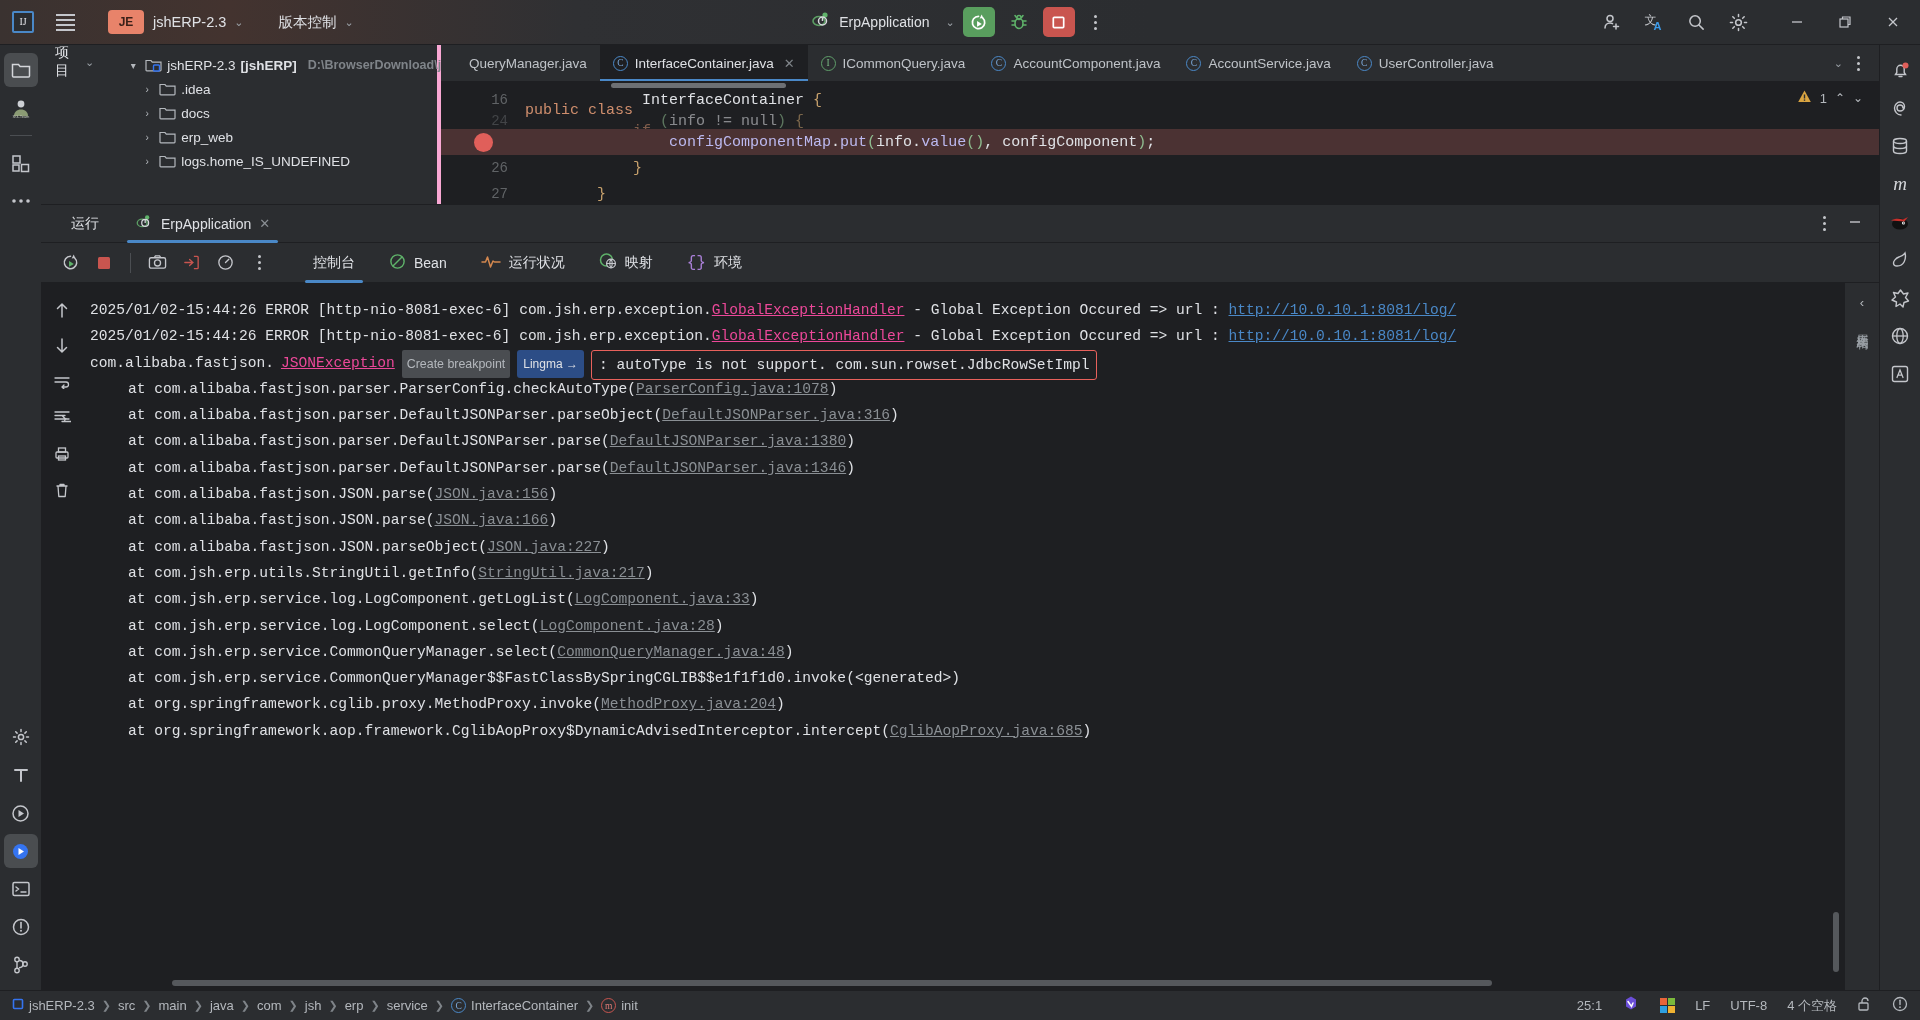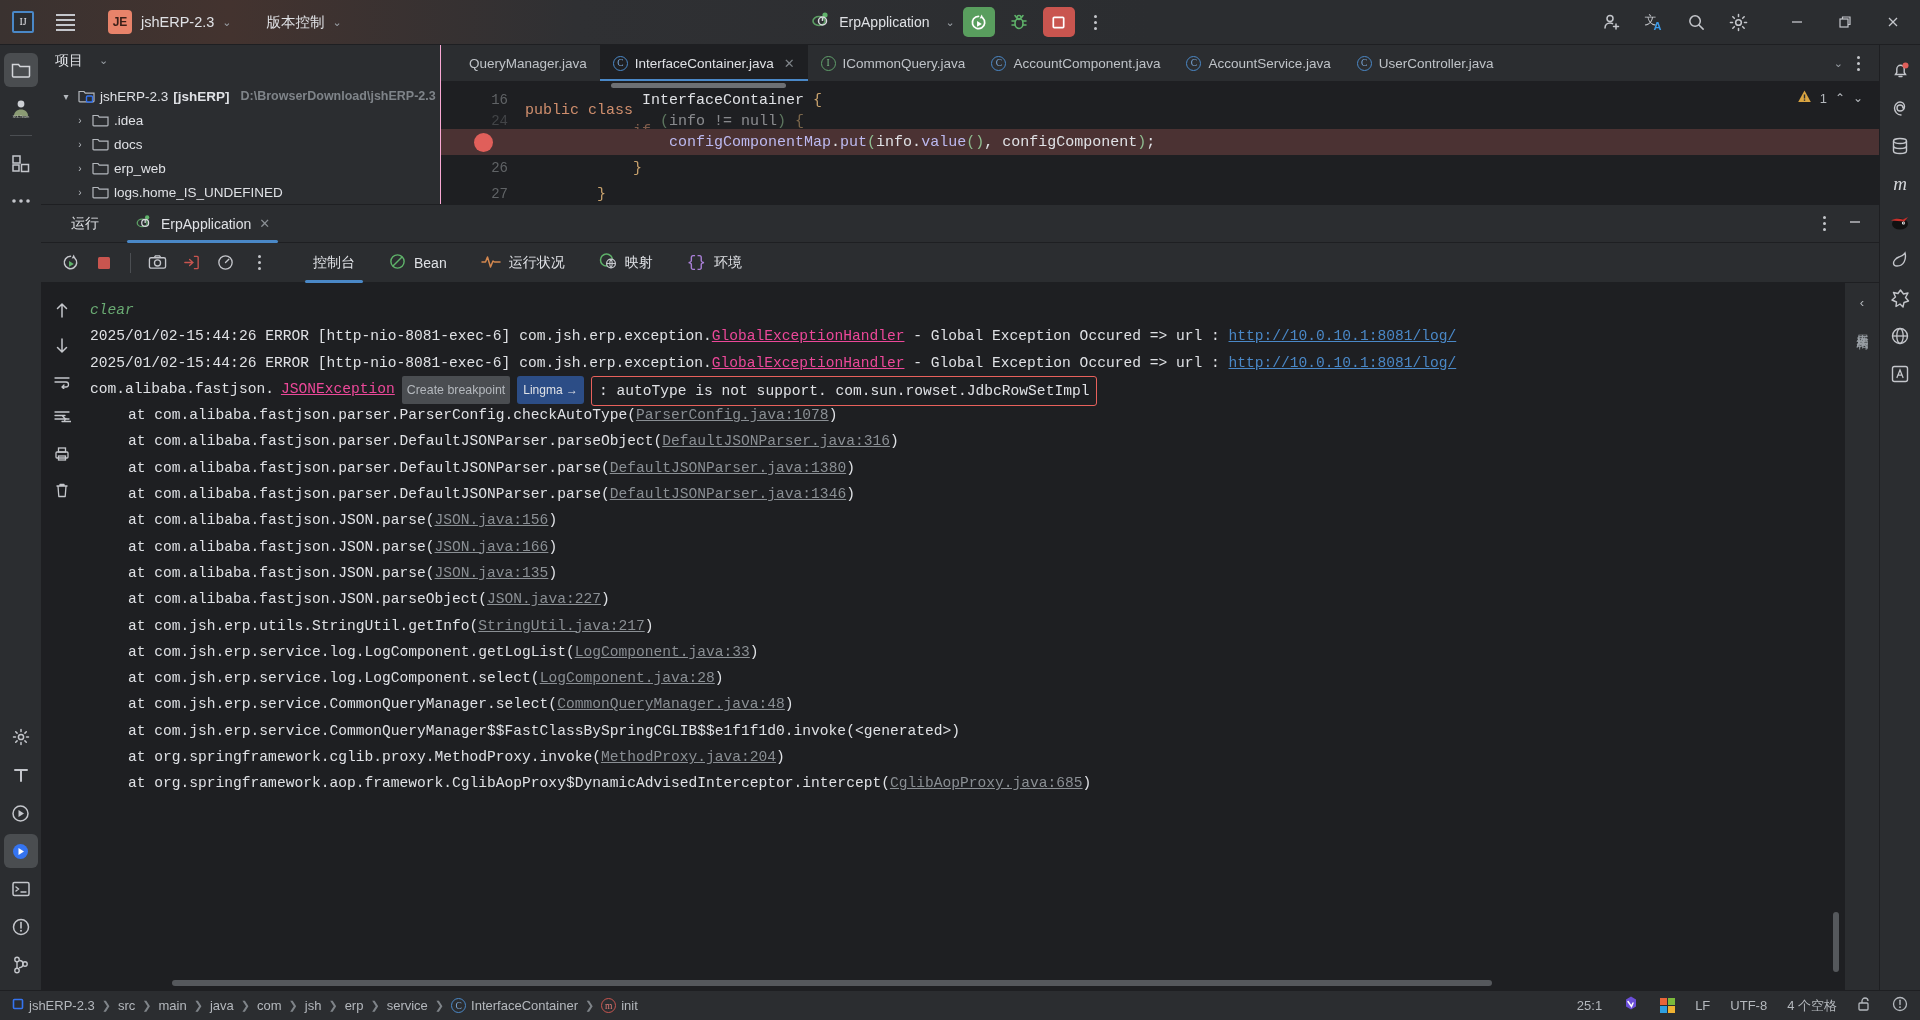--- a/index.html
+++ b/index.html
@@ -24,21 +24,21 @@
   .ij-logo {
     width: 22px; height: 22px; border: 2px solid #4a88c7;
     display: flex; align-items: center; justify-content: center;
     background: #2b2d30; border-radius: 2px;
     font-size: 10px; font-family: "Liberation Serif", serif; color: #e3e4e8; line-height: 1;
   }
   .burger { width: 34px; height: 34px; margin-left: 14px; display: flex; flex-direction: column;
             justify-content: center; align-items: center; gap: 3px; }
   .burger i { display: block; width: 19px; height: 2px; background: #c4c6cb; }
   .proj-badge {
-    width: 24px; height: 24px; border-radius: 4px; background: #e8836a;
+    width: 36px; height: 24px; border-radius: 4px; background: #e8836a;
     color: #3a1f18; font-size: 12px; font-weight: bold; display: flex;
     align-items: center; justify-content: center; margin-left: 20px;
   }
   .tb-text { font-size: 14.5px; color: #dfe1e5; margin-left: 9px; white-space: nowrap; }
   .chev { margin-left: 8px; color: #9aa0a6; font-size: 11px; }
   .tb-item { display: flex; align-items: center; padding: 4px 6px; border-radius: 4px; cursor: default; }
 
   .tb-center { position: absolute; left: 0; right: 0; display: flex; justify-content: center;
                align-items: center; pointer-events: none; }
   .tb-right { margin-left: auto; display: flex; align-items: center; gap: 2px; padding-right: 4px; }
@@ -67,22 +67,22 @@
                 align-items: center; justify-content: center; position: relative; }
   .stripe-btn.active { background: #4a4d50; }
   .stripe-sep { width: 22px; height: 1px; background: #4b4e52; margin: 6px 0; }
   .stripe-spacer { flex: 1 1 auto; }
 
   
   .content { flex: 1 1 auto; display: flex; flex-direction: column; min-width: 0; }
   .upper { flex: 0 0 160px; display: flex; min-height: 0; border-bottom: 1px solid #1e1f22; }
 
   
-  .project { width: 400px; flex: 0 0 400px; background: #2b2d30; display: flex; flex-direction: column;
-             border-right: 1px solid #f9a8d4; }
+  .project { width: 400px; flex: 0 0 400px; background: #2b2d30; display: flex; flex-direction: row;
+             border-right: 4px solid #f9a8d4; }
   .project-head { height: 34px; display: flex; align-items: center; padding: 0 14px; gap: 8px; }
   .project-head .t { font-size: 14px; color: #dfe1e5; }
   .tree { padding-top: 8px; font-size: 13.5px; }
   .row { height: 24px; display: flex; align-items: center; gap: 5px; padding-left: 18px; white-space: nowrap; }
   .row .arrow { width: 14px; color: #b4b8bd; font-size: 10px; text-align: center; flex: 0 0 14px; }
   .row .folder { width: 17px; height: 14px; flex: 0 0 17px; position: relative; }
   .row .folder svg { display: block; }
   .row .nm { color: #dfe1e5; }
   .row .mod { font-weight: bold; color: #dfe1e5; }
   .row .path { color: #7f8489; font-size: 12.5px; margin-left: 6px; font-weight: bold; }
@@ -647,40 +647,38 @@
             </div>
             <div class="cg-btn">
               <svg width="16" height="17" viewBox="0 0 16 17">
                   <path d="M2.5 4h11M6 4V2.5h4V4M4 4l.8 10.5h6.4L12 4" fill="none" stroke="#c4c6cb" stroke-width="1.3" stroke-linejoin="round"></path>
                 </svg>
             </div>
           </div>
 
           <div class="console">
 
-            <div class="cline cmd"><span>clear</span></div>
 
             <div class="cline"><span>2025/01/02-15:44:26 ERROR [http-nio-8081-exec-6] com.jsh.erp.exception.</span><span class="exc">GlobalExceptionHandler</span><span> - Global Exception Occured =&gt; url : </span><span class="lnk">http://10.0.10.1:8081/log/</span></div>
 
             <div class="cline"><span>2025/01/02-15:44:26 ERROR [http-nio-8081-exec-6] com.jsh.erp.exception.</span><span class="exc">GlobalExceptionHandler</span><span> - Global Exception Occured =&gt; url : </span><span class="lnk">http://10.0.10.1:8081/log/</span></div>
 
             <div class="cline" style="display:flex;align-items:flex-start;gap:7px">
               <span>com.alibaba.fastjson.</span><span class="exc">JSONException</span>
               <span class="cbp">Create breakpoint</span>
               <span class="lingma">Lingma →</span>
               <span class="msgbox">: autoType is not support. com.sun.rowset.JdbcRowSetImpl</span>
             </div>
 
             <div class="cline ind"><span>at com.alibaba.fastjson.parser.ParserConfig.checkAutoType(</span><span class="lnk-g">ParserConfig.java:1078</span><span>)</span></div>
             <div class="cline ind"><span>at com.alibaba.fastjson.parser.DefaultJSONParser.parseObject(</span><span class="lnk-g">DefaultJSONParser.java:316</span><span>)</span></div>
             <div class="cline ind"><span>at com.alibaba.fastjson.parser.DefaultJSONParser.parse(</span><span class="lnk-g">DefaultJSONParser.java:1380</span><span>)</span></div>
             <div class="cline ind"><span>at com.alibaba.fastjson.parser.DefaultJSONParser.parse(</span><span class="lnk-g">DefaultJSONParser.java:1346</span><span>)</span></div>
             <div class="cline ind"><span>at com.alibaba.fastjson.JSON.parse(</span><span class="lnk-g">JSON.java:156</span><span>)</span></div>
             <div class="cline ind"><span>at com.alibaba.fastjson.JSON.parse(</span><span class="lnk-g">JSON.java:166</span><span>)</span></div>
-            <div class="cline ind"><span>at com.alibaba.fastjson.JSON.parse(</span><span class="lnk-g">JSON.java:135</span><span>)</span></div>
             <div class="cline ind"><span>at com.alibaba.fastjson.JSON.parseObject(</span><span class="lnk-g">JSON.java:227</span><span>)</span></div>
             <div class="cline ind"><span>at com.jsh.erp.utils.StringUtil.getInfo(</span><span class="lnk-g">StringUtil.java:217</span><span>)</span></div>
             <div class="cline ind"><span>at com.jsh.erp.service.log.LogComponent.getLogList(</span><span class="lnk-g">LogComponent.java:33</span><span>)</span></div>
             <div class="cline ind"><span>at com.jsh.erp.service.log.LogComponent.select(</span><span class="lnk-g">LogComponent.java:28</span><span>)</span></div>
             <div class="cline ind"><span>at com.jsh.erp.service.CommonQueryManager.select(</span><span class="lnk-g">CommonQueryManager.java:48</span><span>)</span></div>
             <div class="cline ind"><span>at com.jsh.erp.service.CommonQueryManager$$FastClassBySpringCGLIB$$e1f1f1d0.invoke(&lt;generated&gt;)</span></div>
             <div class="cline ind"><span>at org.springframework.cglib.proxy.MethodProxy.invoke(</span><span class="lnk-g">MethodProxy.java:204</span><span>)</span></div>
             <div class="cline ind"><span>at org.springframework.aop.framework.CglibAopProxy$DynamicAdvisedInterceptor.intercept(</span><span class="lnk-g">CglibAopProxy.java:685</span><span>)</span></div>
 
             <div class="chscroll"></div>

